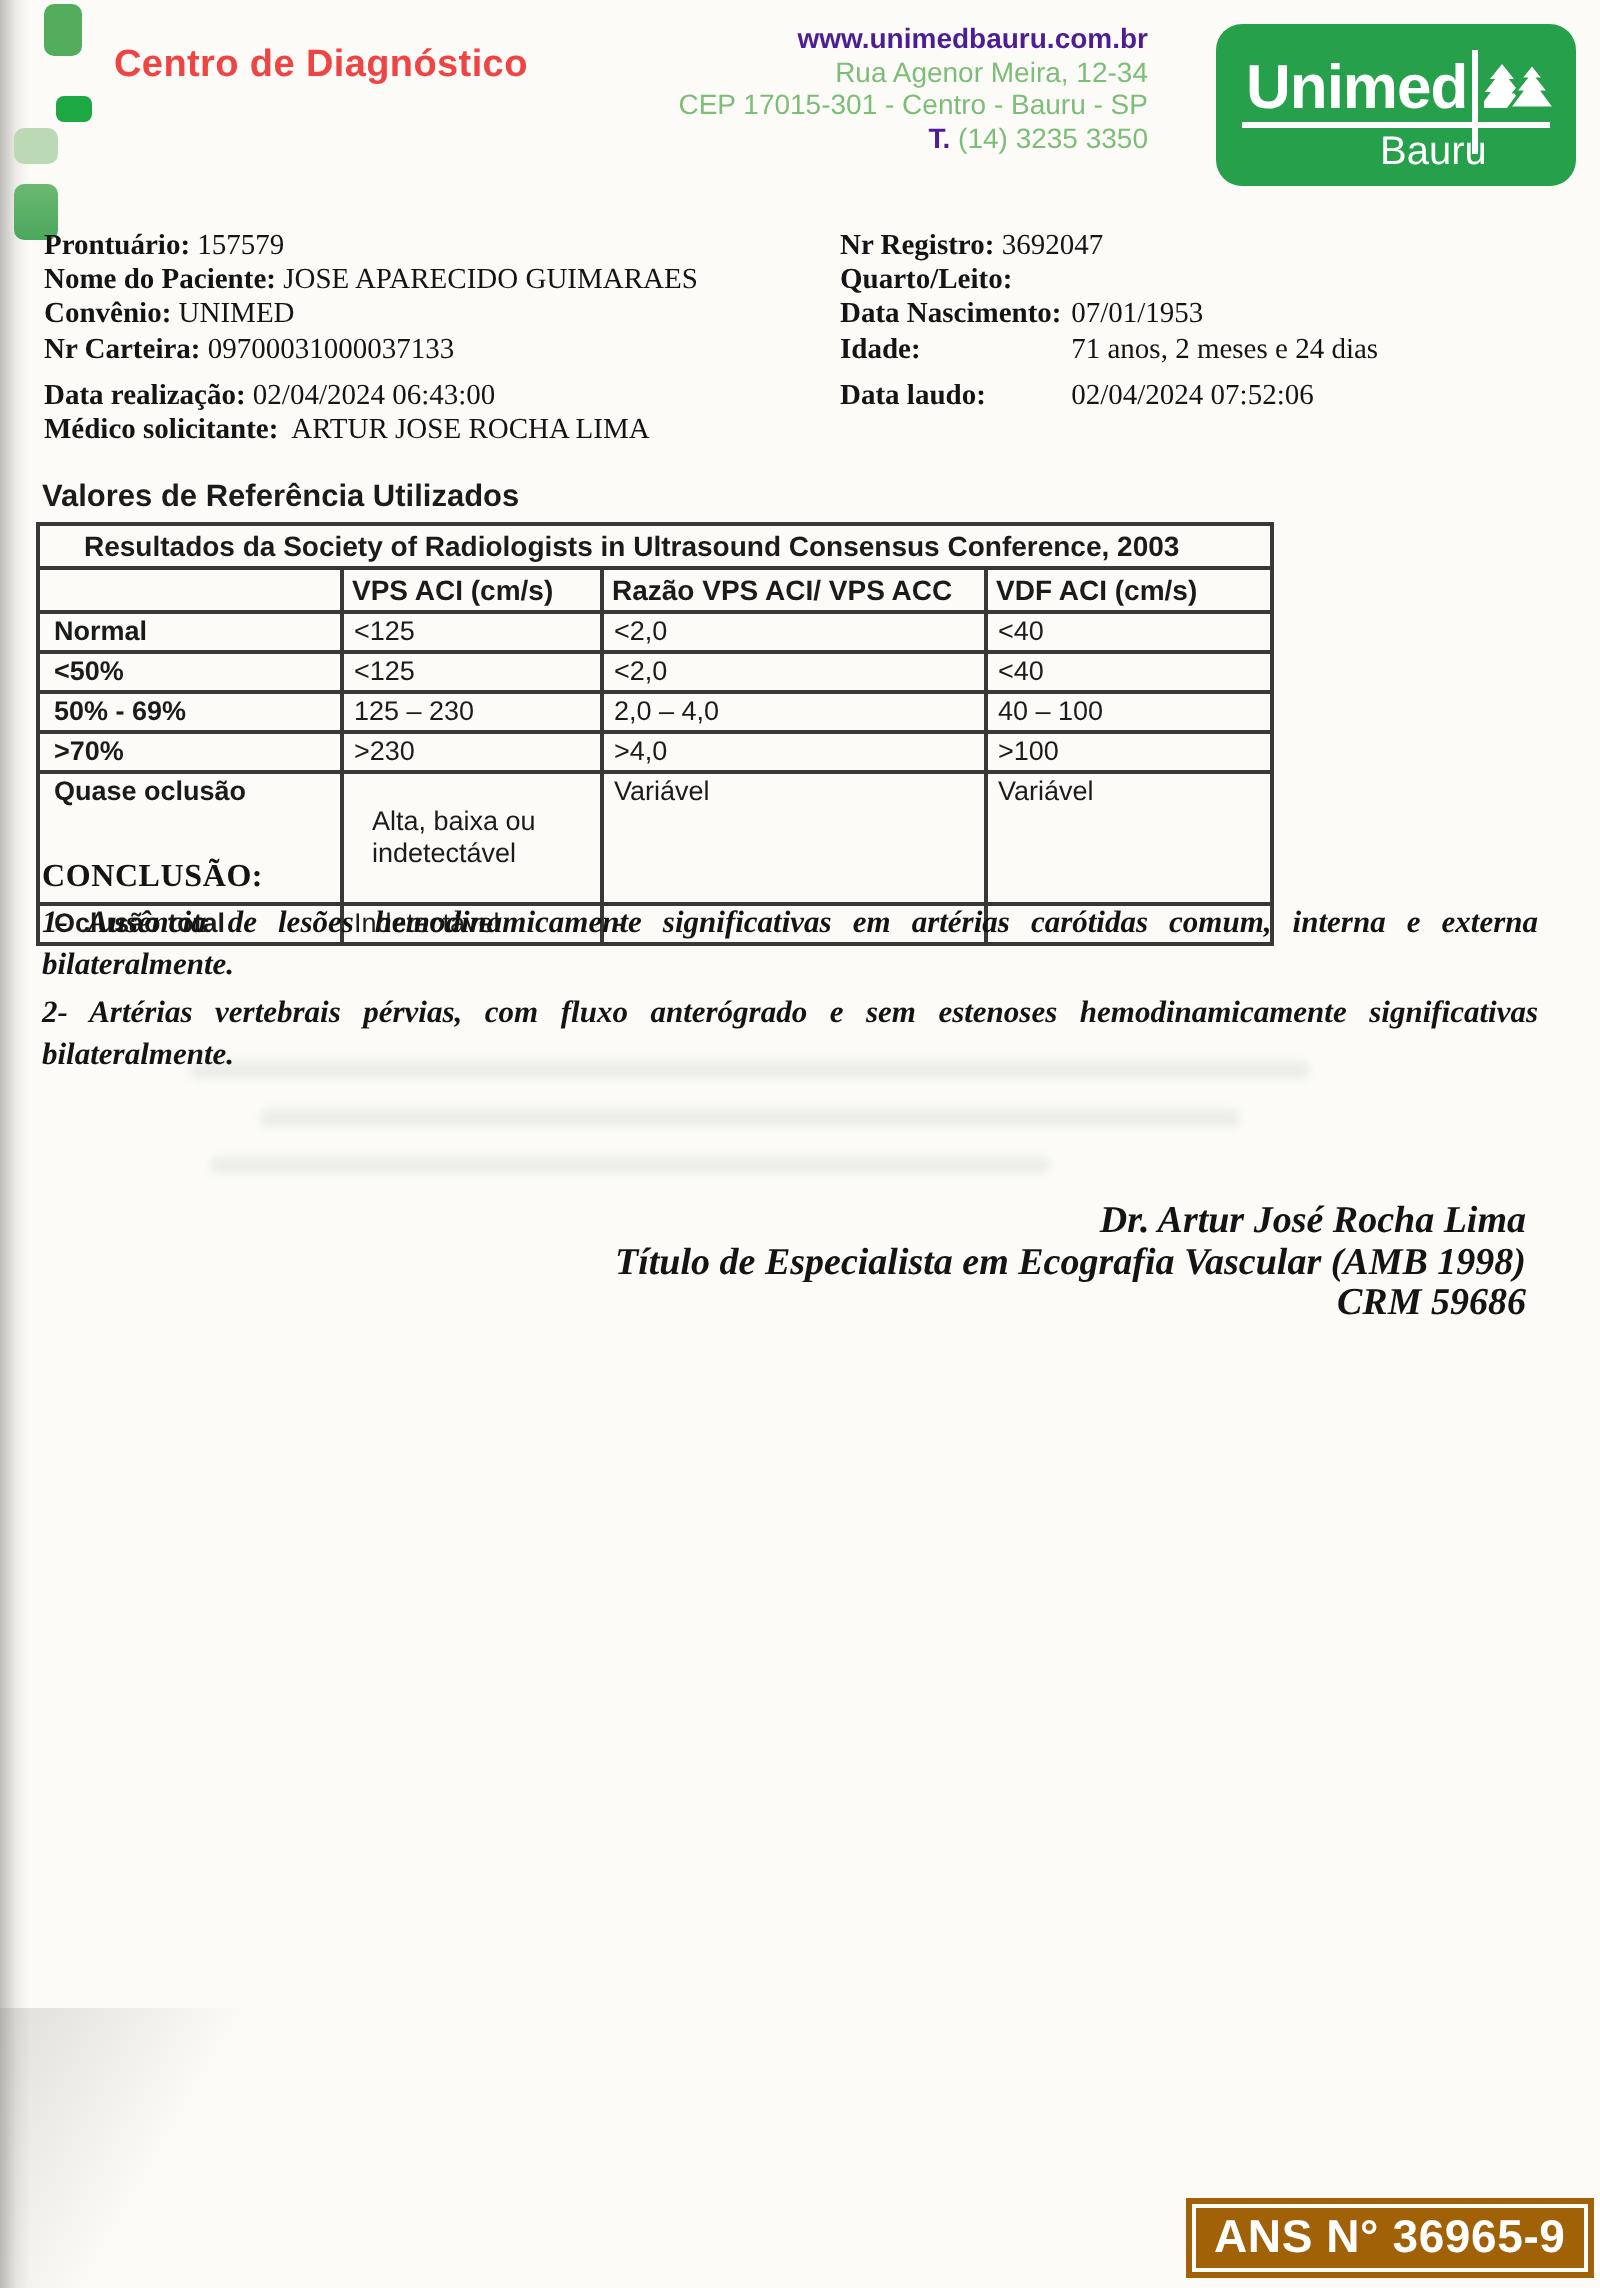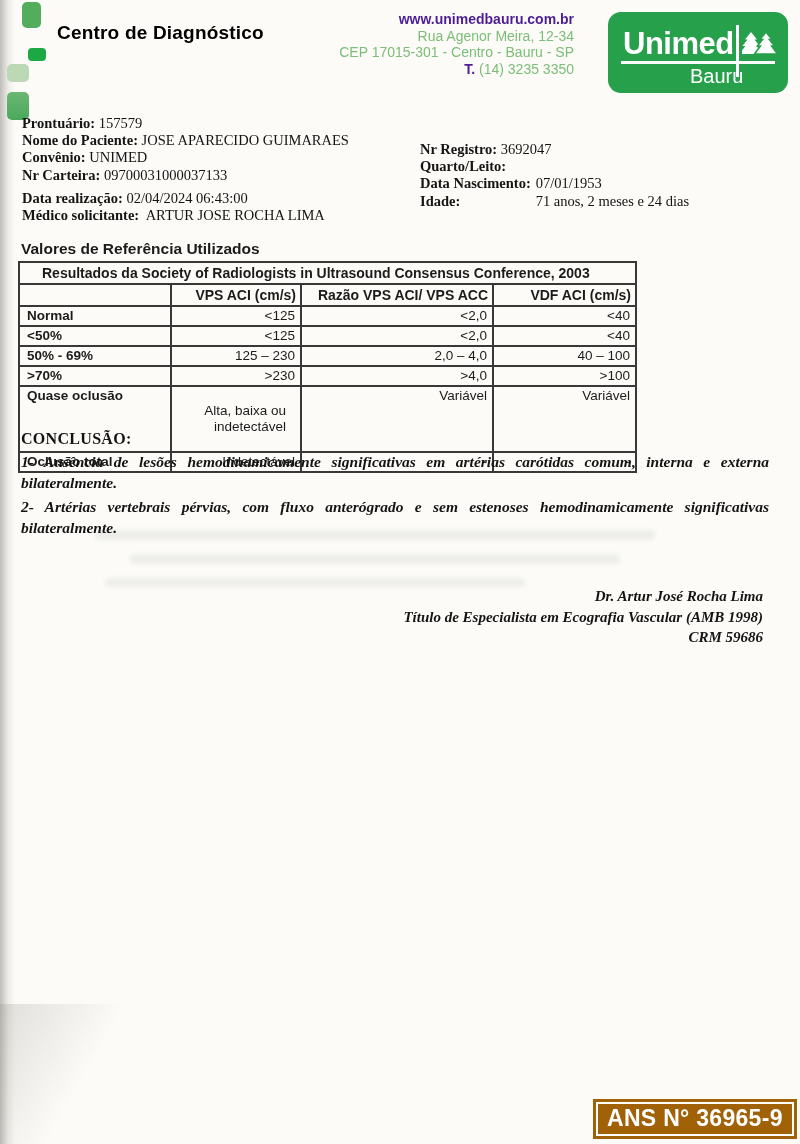--- a/index.html
+++ b/index.html
@@ -23,21 +23,21 @@
   .blob1 { left:22px; top:2px;  width:19px; height:26px; background:#53ad5c; }
   .blob2 { left:28px; top:48px; width:18px; height:13px; background:#1ca843; border-radius:4px; }
   .blob3 { left:7px;  top:64px; width:22px; height:18px; background:#bcd9b6; }
   .blob4 { left:7px;  top:92px; width:22px; height:28px; background:linear-gradient(#6cb873,#4aa85b); }
   .ghost { position:absolute; background:rgba(135,150,138,.12); border-radius:4px; filter:blur(2px); }
 
   
   .clinic-name {
     position:absolute; left:57px; top:22px;
     font-family:"Liberation Sans", sans-serif; font-weight:bold;
-    font-size:19px; color:#000000; letter-spacing:.2px;
+    font-size:19px; color:#ef4444; letter-spacing:.2px;
   }
   .addr {
     position:absolute; top:11px; right:226px; text-align:right;
     font-family:"Liberation Sans", sans-serif; font-size:14px; line-height:16.5px; color:#7cbd77;
   }
   .addr .strong { font-weight:bold; color:#4c1d95; }
 
   .logo {
     position:absolute; left:608px; top:12px; width:180px; height:81px;
     background:#27a04b; border-radius:13px;
@@ -51,52 +51,52 @@
   .logo .hline { position:absolute; left:13px; top:49px; width:154px; height:3px;  background:#fff; }
   .logo .city {
     position:absolute; left:82px; top:53px; color:#fff;
     font-family:"Liberation Sans", sans-serif; font-size:20px;
   }
   .logo .pines { position:absolute; left:134px; top:19px; width:36px; height:25px; }
 
   
   .pinfo { position:absolute; top:115px; font-size:14.5px; line-height:17.2px; }
   .pinfo.left  { left:22px;  }
-  .pinfo.right { left:420px;margin-top:26px; }
+  .pinfo.right { left:420px; }
   .pinfo .lbl { font-weight:bold; }
   .pinfo .gap { margin-top:6px; }
   .pinfo .wlbl { display:inline-block; min-width:112px; font-weight:bold; }
 
   
   .ref-title {
     position:absolute; left:21px; top:240px;
     font-family:"Liberation Sans", sans-serif; font-weight:bold; font-size:15.5px; color:#1b1b1b;
   }
   table.ref {
     position:absolute; left:18px; top:261px; width:617px;
     border-collapse:collapse; table-layout:fixed;
     font-family:"Liberation Sans", sans-serif; font-size:13.5px; color:#1b1b1b;
   }
-  table.ref td { border:2px solid #383838; padding:1px 5px; vertical-align:top; text-align:right; line-height:16px; }
+  table.ref td { border:2px solid #383838; padding:1px 5px; vertical-align:top; text-align:left; line-height:16px; }
   table.ref .cap td { font-weight:bold; font-size:14px; text-align:left; padding:2px 22px; }
   table.ref .hd  td { font-weight:bold; font-size:14px; padding:2px 4px; }
   table.ref td.rl { text-align:left; font-weight:bold; padding-left:7px; }
 
   
   .conclusion { position:absolute; left:21px; top:430px; width:748px; }
   .conclusion h3 { font-size:16px; font-weight:bold; letter-spacing:.3px; }
   .conclusion p  {
     margin-top:3px; font-weight:bold; font-style:italic;
     font-size:15.5px; line-height:21px; text-align:justify; word-spacing:2.5px;
   }
 
   
   .signature {
-    position:absolute; right:37px; top:586px; text-align:right;
-    font-weight:bold; font-style:italic; font-size:15px; line-height:20.5px;margin-left:22px;
+    position:absolute; right:37px; top:601px; text-align:right;
+    font-weight:bold; font-style:italic; font-size:19px; line-height:20.5px;margin-left:22px;
   }
 
   
   .ans { position:absolute; left:593px; top:1099px; background:#a16207; padding:3px; }
   .ans .inner {
     border:2px solid #fff; padding:1px 9px 2px 9px;
     color:#fff; font-family:"Liberation Sans", sans-serif;
     font-weight:bold; font-size:23px; letter-spacing:.3px; white-space:nowrap;
   }
 </style>
@@ -142,20 +142,21 @@
     <div><span class="lbl">Nr Carteira:</span> <span>09700031000037133</span></div>
     <div class="gap"><span class="lbl">Data realização:</span> <span>02/04/2024 06:43:00</span></div>
     <div><span class="lbl">Médico solicitante:</span>&nbsp; <span>ARTUR JOSE ROCHA LIMA</span></div>
   </div>
 
   <div class="pinfo right">
     <div><span class="lbl">Nr Registro:</span> <span>3692047</span></div>
     <div><span class="lbl">Quarto/Leito:</span> <span></span></div>
     <div><span class="wlbl">Data Nascimento:</span> <span>07/01/1953</span></div>
     <div><span class="wlbl">Idade:</span> <span>71 anos, 2 meses e 24 dias</span></div>
+    <div class="gap"><span class="wlbl">Data laudo:</span> <span>02/04/2024 07:52:06</span></div>
   </div>
 
   <div class="ref-title">Valores de Referência Utilizados</div>
 
   <table class="ref">
     <colgroup>
         <col style="width:152px">
         <col style="width:130px">
         <col style="width:192px">
         <col style="width:143px">

